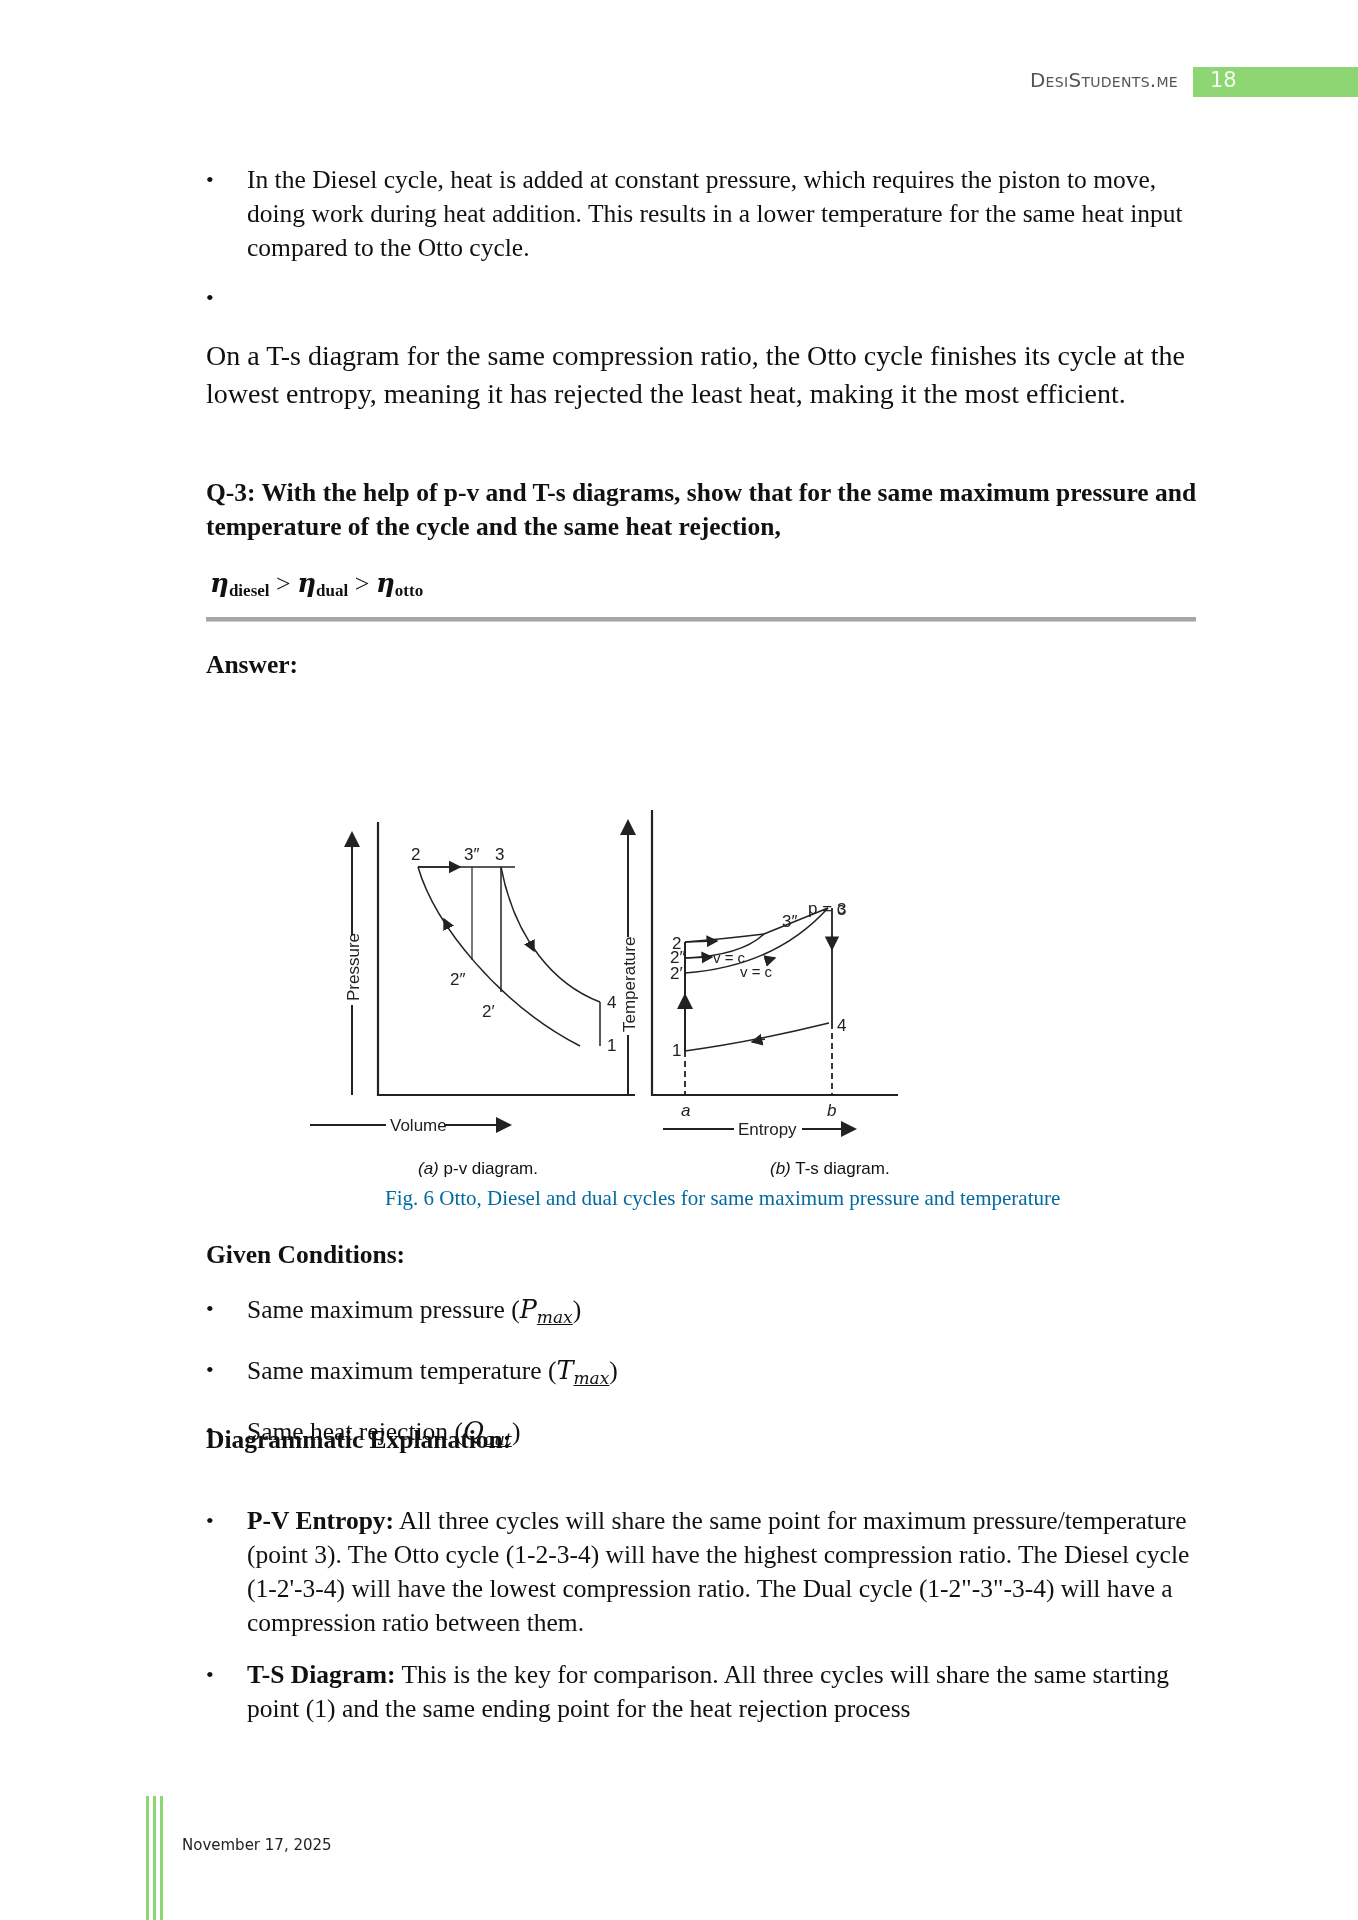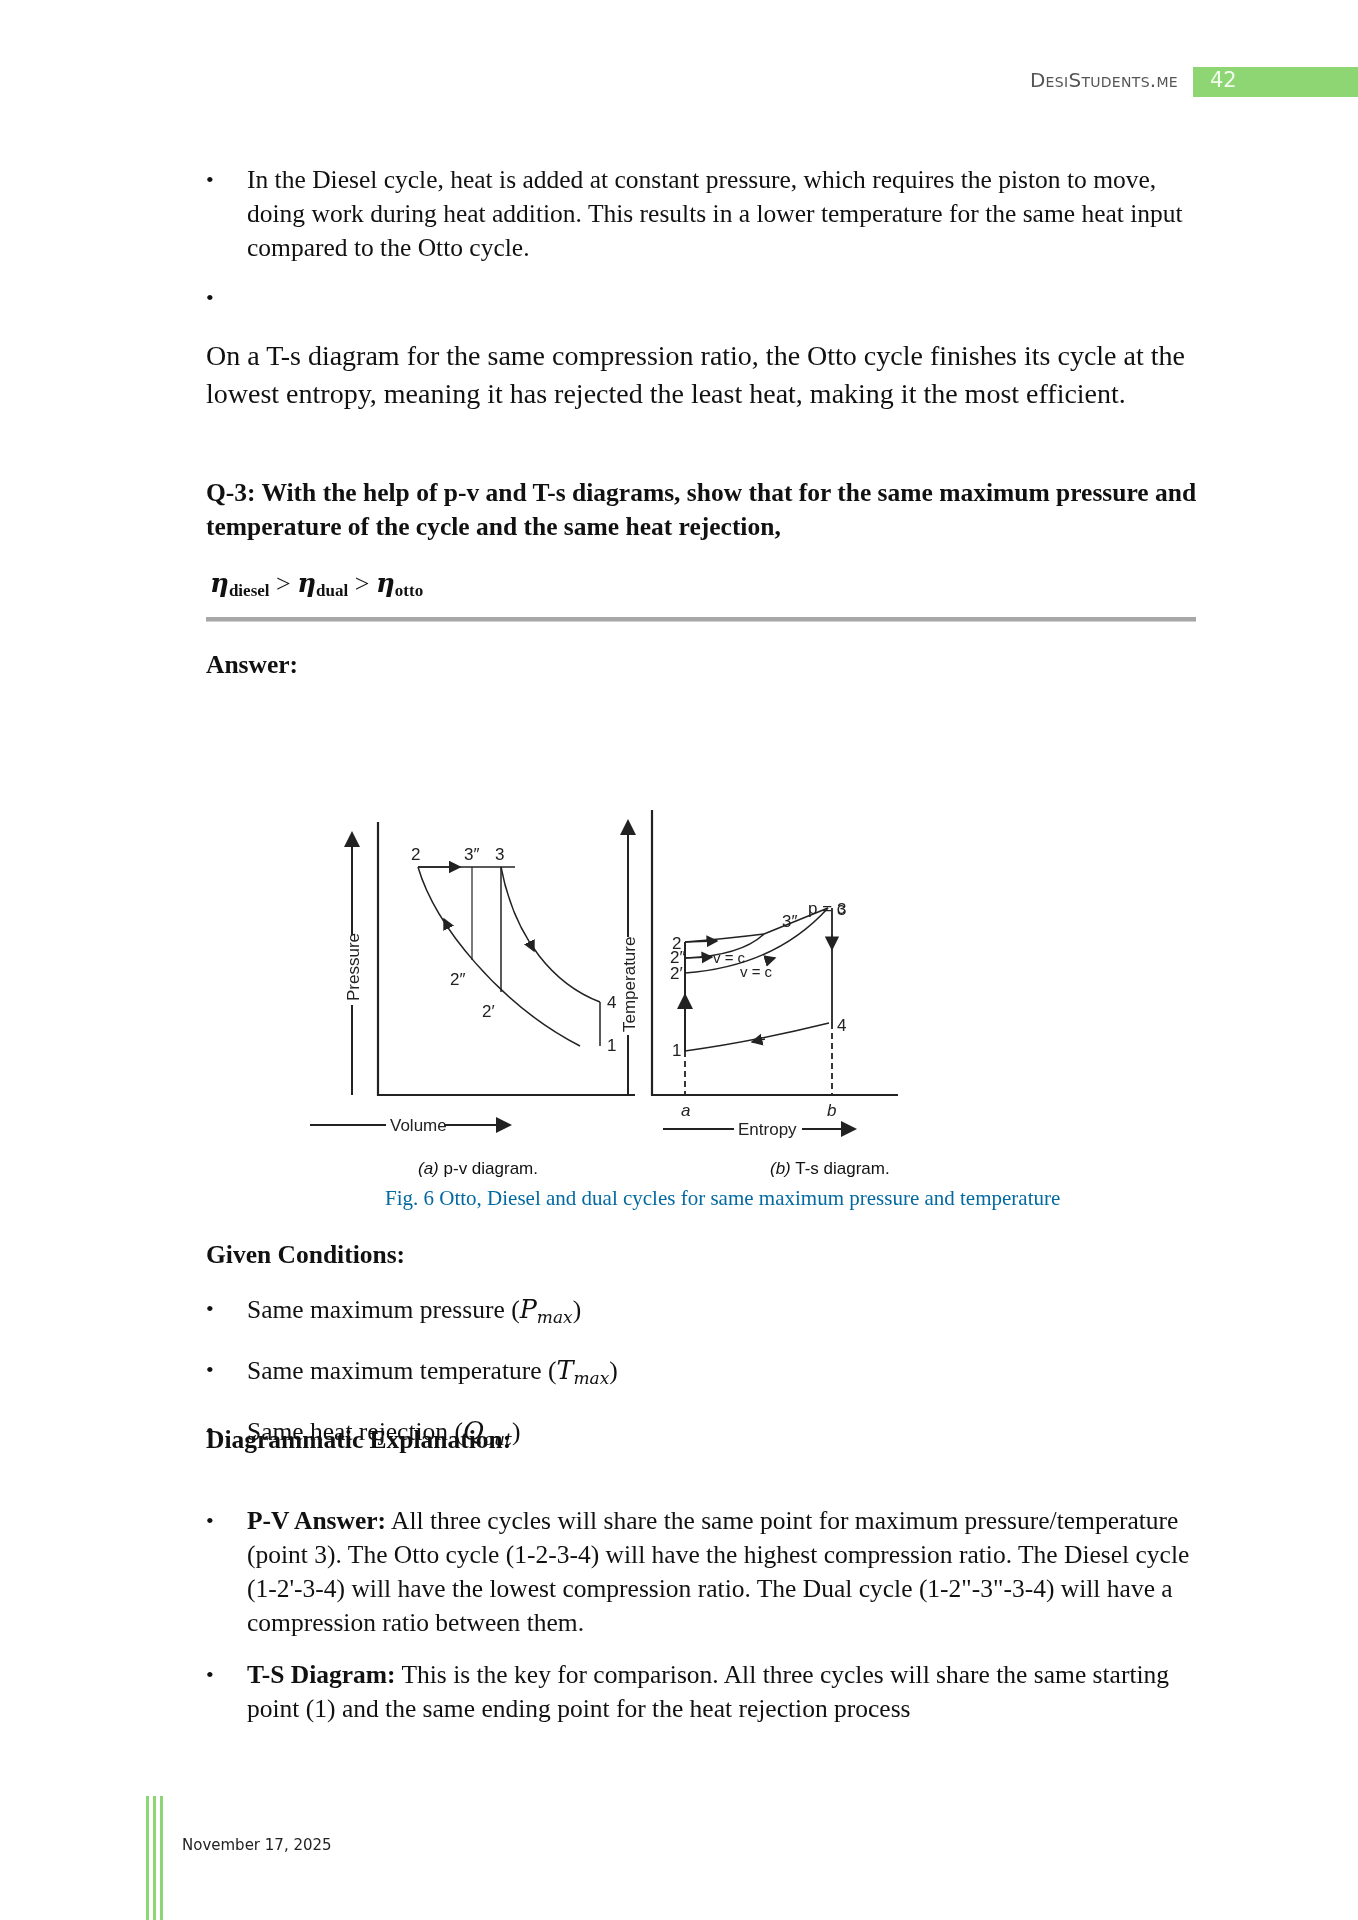--- a/index.html
+++ b/index.html
@@ -23,32 +23,32 @@
             border-bottom: 1px solid #cfcfcf; }
     .bold-head { position: absolute; left: 206px; font-weight: bold; font-size: 25.5px; }
     .fig { position: absolute; left: 270px; top: 705px; width: 830px; height: 520px; }
     .fig .legend { position: absolute; left: 4px; top: 0; font-size: 21px; line-height: 27px; }
     .fig .legend .l0 { font-weight: bold; }
     .fig .legend .indent { padding-left: 33px; }
     .fig svg { position: absolute; left: 0; top: 0; }
     .fig .sublabel { position: absolute; font-family: "Liberation Sans", sans-serif; font-size: 17px; }
     .fig .caption { position: absolute; left: 115px; top: 481px; font-size: 21px; color: #0369a1; }
     .math i { font-family: "DejaVu Serif", serif; font-style: italic; }
-    .math sub { font-size: 17px; font-style: italic; font-family: "DejaVu Serif", serif; vertical-align: -5px; }
+    .math sub { font-size: 17px; font-style: italic; font-family: "DejaVu Serif", serif; vertical-align: -5px; text-decoration: underline; }
     .footer-lines { position: absolute; left: 146px; top: 1796px; width: 18px; height: 124px; }
     .footer-lines span { position: absolute; top: 0; width: 3px; height: 124px; background: #8ed673; }
     .footer-date { position: absolute; left: 182px; top: 1836px; font-family: "DejaVu Sans", "Liberation Sans", sans-serif;
                    font-size: 15px; color: #222; }
   </style>
 </head>
 <body>
 
 <div class="header-site">DesiStudents.me</div>
 <div class="header-bar"></div>
-<div class="header-page">42</div>
+<div class="header-page">18</div>
 
 <ul class="bullet-list" style="top:163px;">
   <li style="margin-bottom:16px;">
     <span class="dot">•</span>
     <span>In the Diesel cycle, heat is added at constant pressure, which requires the piston to move, doing work during heat addition. This results in a lower temperature for the same heat input compared to the Otto cycle.</span>
   </li>
   <li>
     <span class="dot">•</span>
   </li>
 </ul>
@@ -178,21 +178,21 @@
   <li class="math">
     <span class="dot">•</span>
     <span>Same heat rejection (</span><i>Q</i><sub>out</sub><span>)</span>
   </li>
 </ul>
 
 <div class="bold-head" style="top:1425px;">Diagrammatic Explanation:</div>
 <ul class="bullet-list" style="top:1504px;">
   <li style="margin-bottom:18px;">
     <span class="dot">•</span>
-    <b>P-V Answer:</b><span> All three cycles will share the same point for maximum pressure/temperature (point 3). The Otto cycle (1-2-3-4) will have the highest compression ratio. The Diesel cycle (1-2'-3-4) will have the lowest compression ratio. The Dual cycle (1-2"-3"-3-4) will have a compression ratio between them.</span>
+    <b>P-V Entropy:</b><span> All three cycles will share the same point for maximum pressure/temperature (point 3). The Otto cycle (1-2-3-4) will have the highest compression ratio. The Diesel cycle (1-2'-3-4) will have the lowest compression ratio. The Dual cycle (1-2"-3"-3-4) will have a compression ratio between them.</span>
   </li>
   <li>
     <span class="dot">•</span>
     <b>T-S Diagram:</b><span> This is the key for comparison. All three cycles will share the same starting point (1) and the same ending point for the heat rejection process</span>
   </li>
 </ul>
 
 <div class="footer-lines">
   <span style="left:0;"></span>
     <span style="left:7px;"></span>

